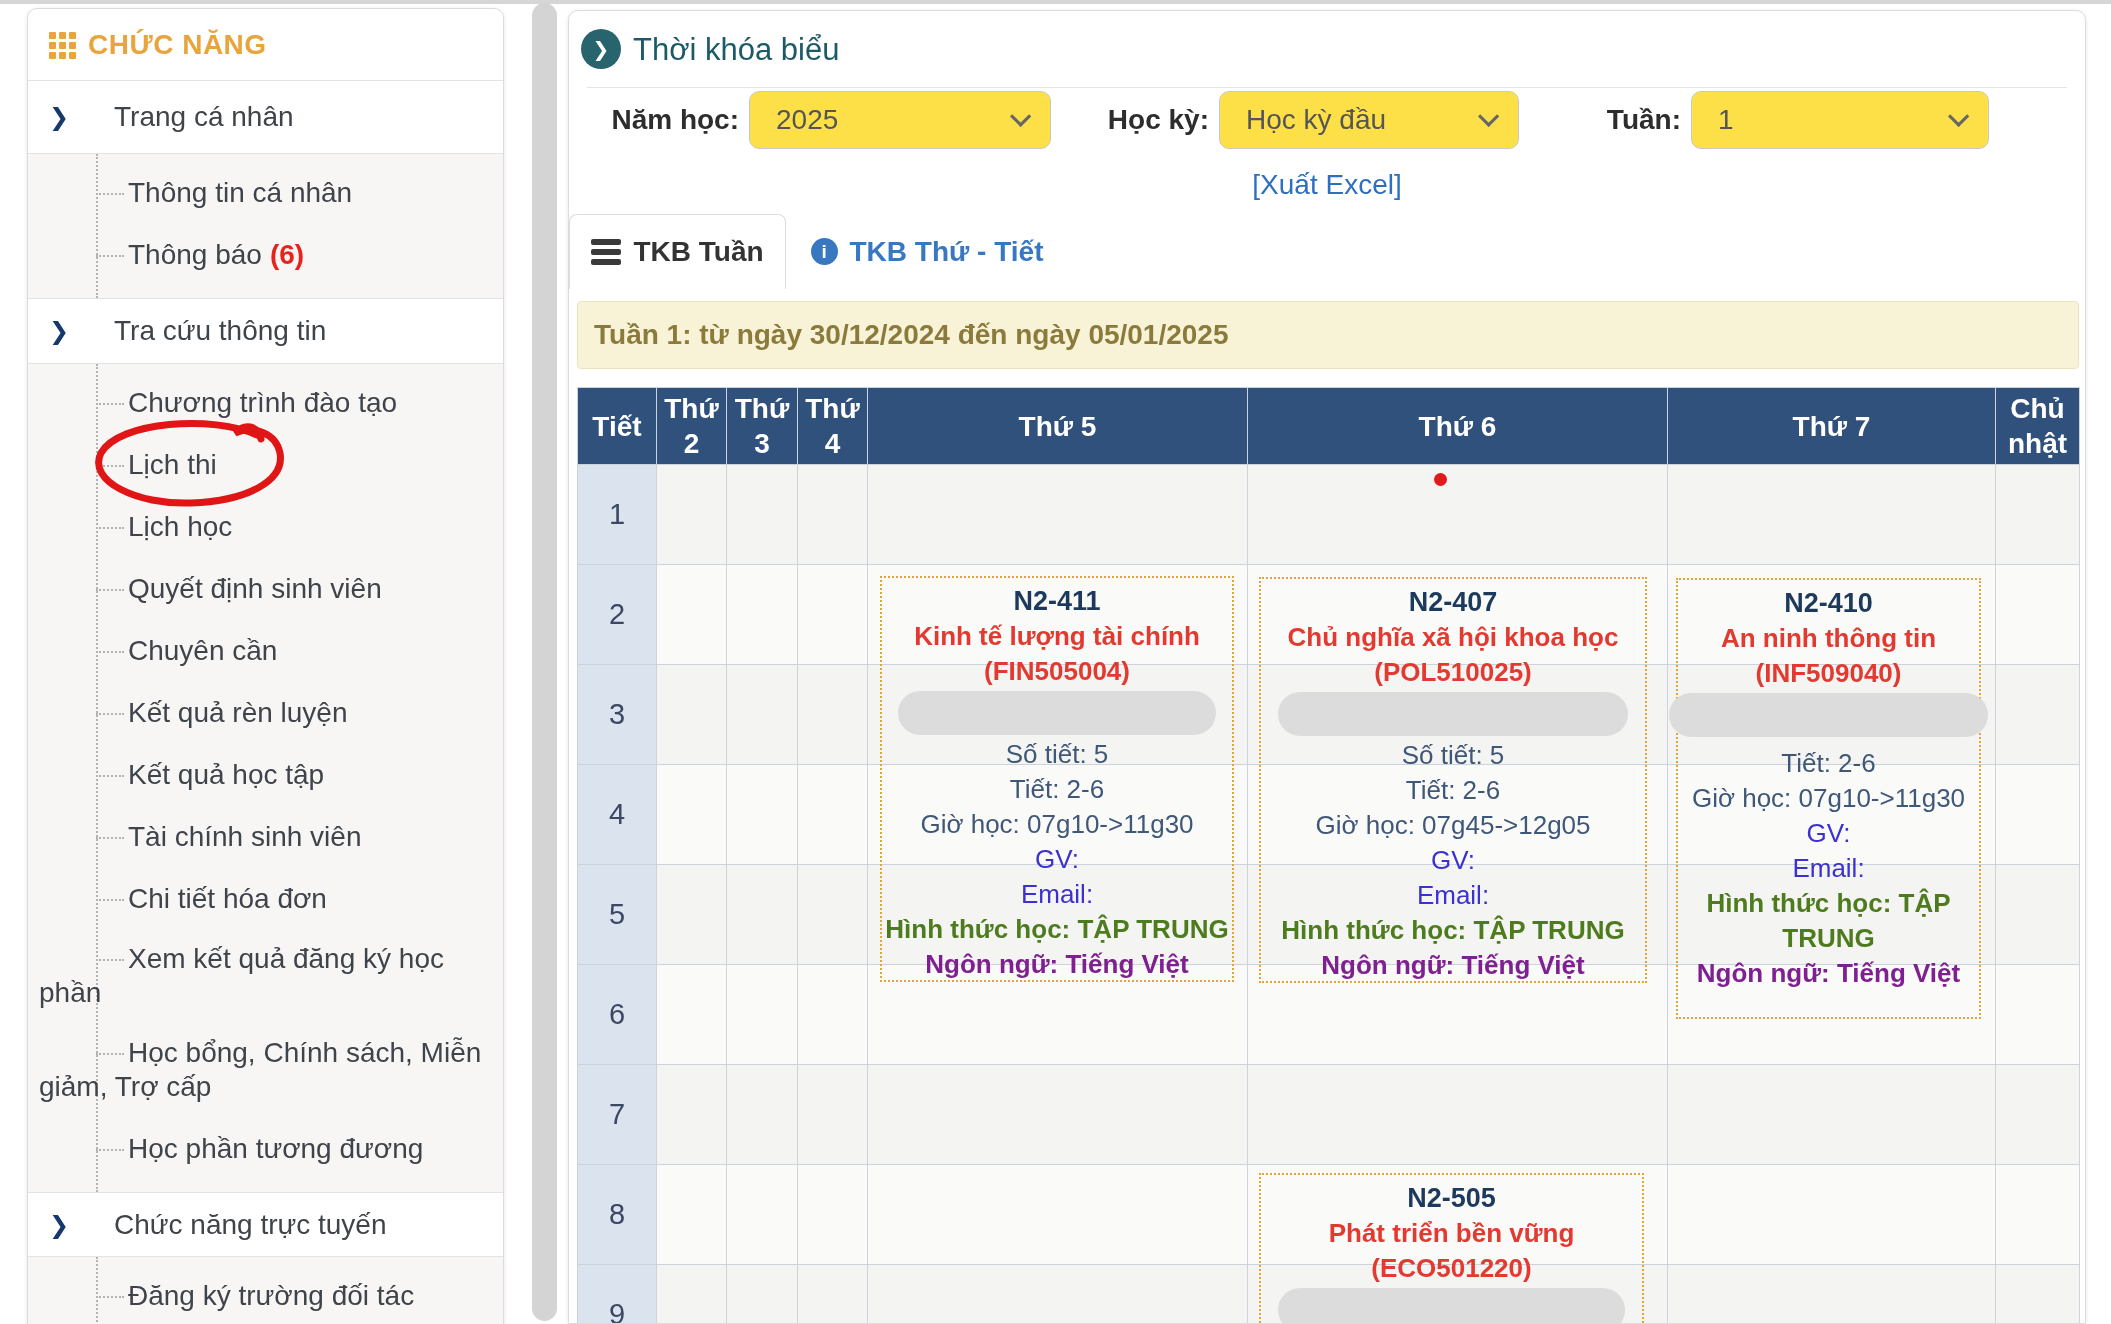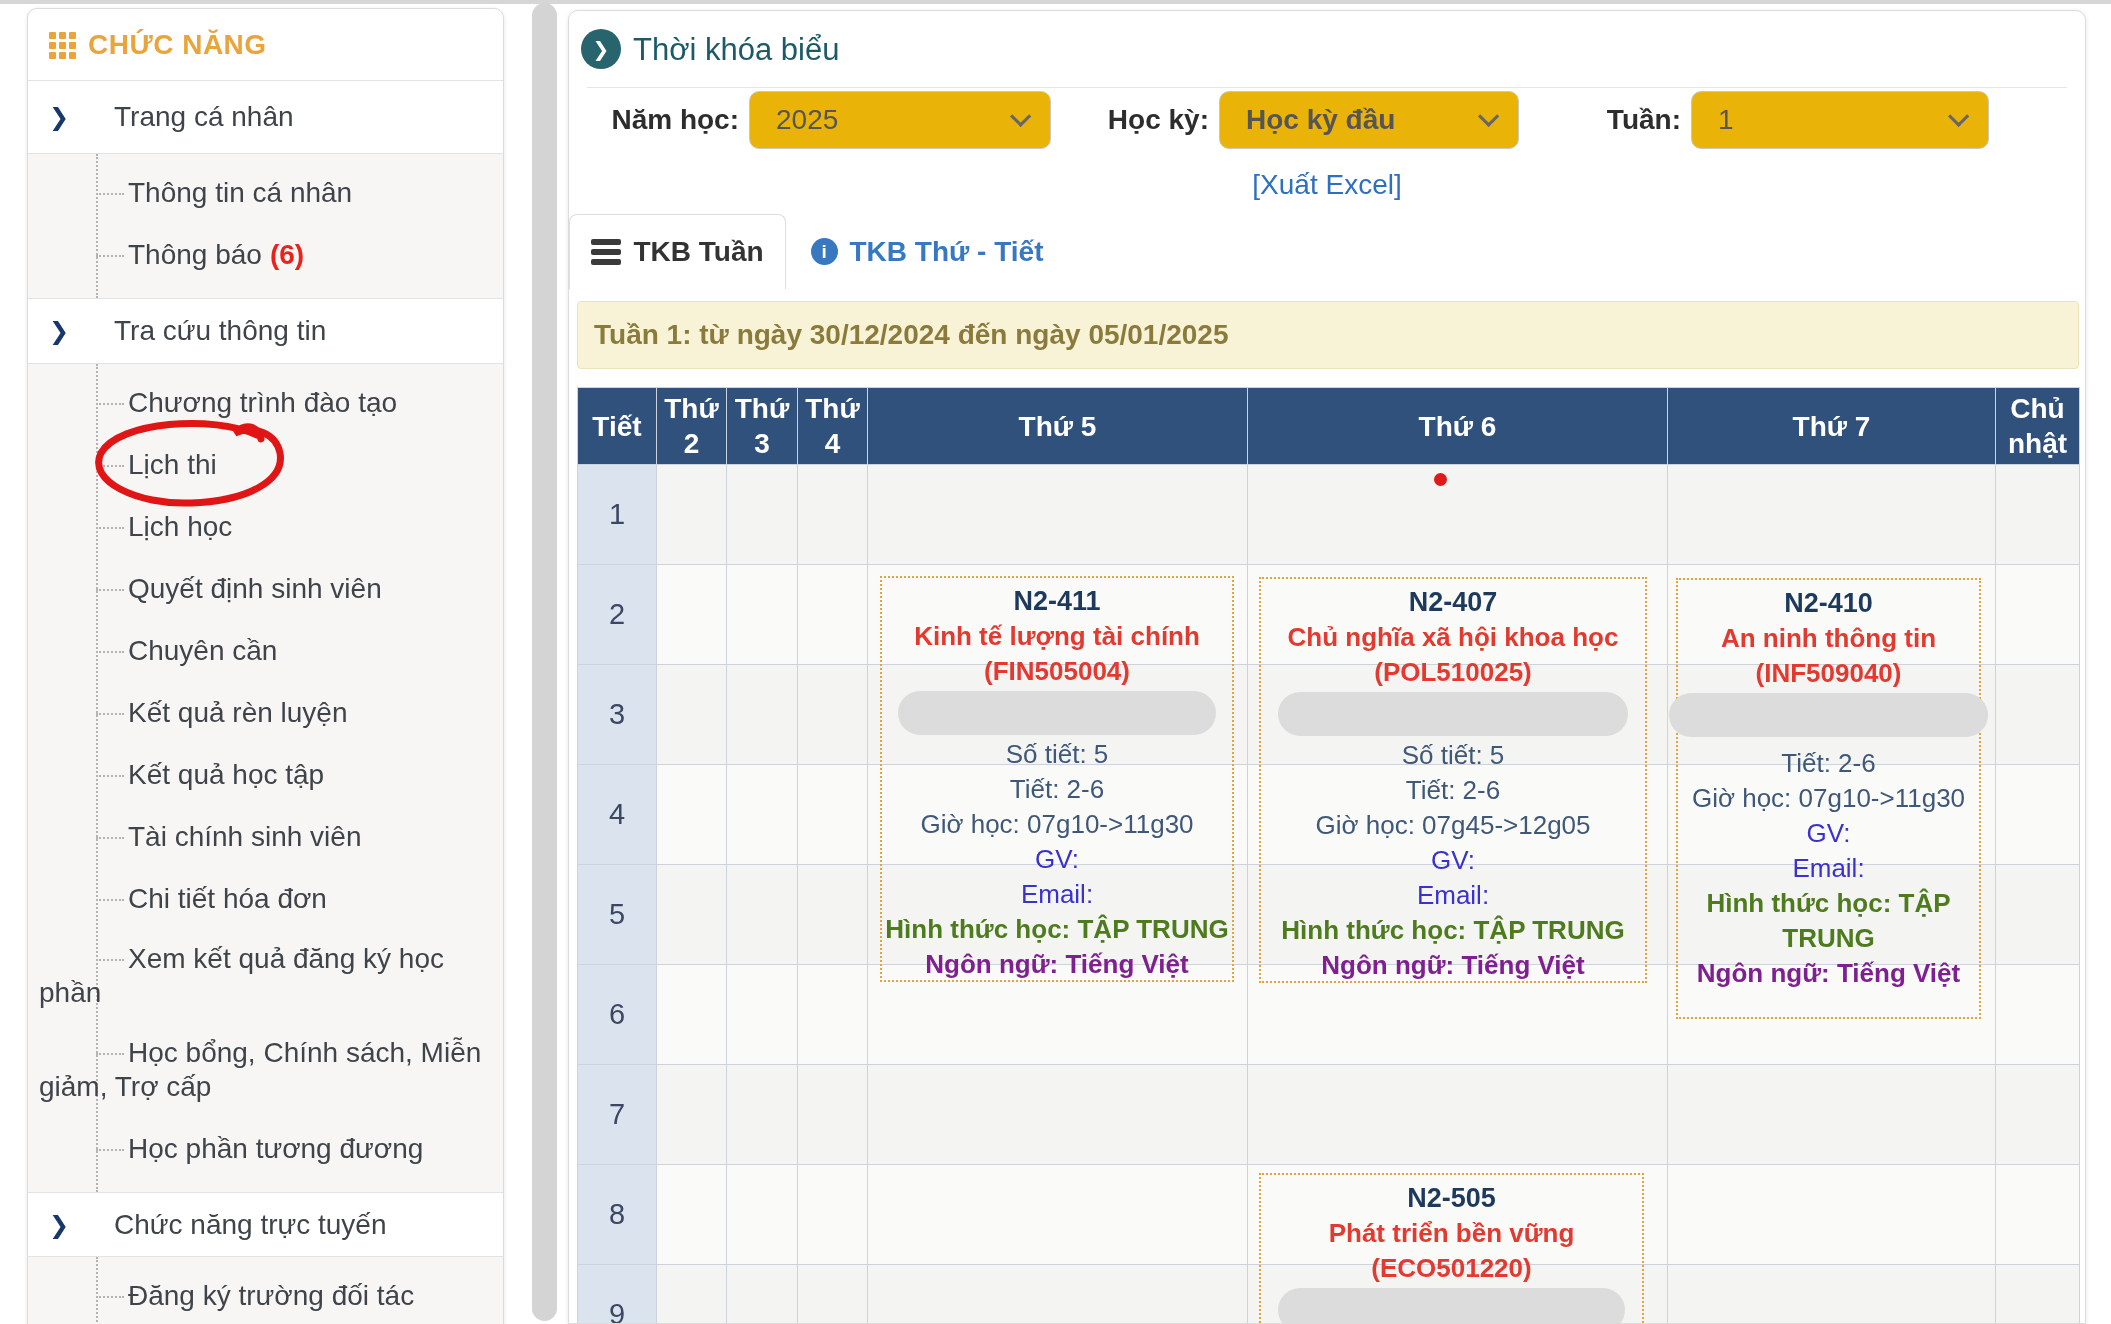--- a/index.html
+++ b/index.html
@@ -46,21 +46,21 @@
           background:#ffffff; border:1px solid #dcdcdc; border-radius:10px 10px 0 0;
           box-shadow:0 1px 4px rgba(0,0,0,.10); overflow:hidden; }
   .m-icon { position:absolute; left:12px; top:18px; width:40px; height:40px; border-radius:50%;
             background:#27646e; color:#ffffff; font-size:20px; font-weight:bold;
             display:flex; align-items:center; justify-content:center; }
   .m-title { position:absolute; left:64px; top:21px; font-size:31px; font-weight:normal; color:#1d5a68; }
   .m-divider { position:absolute; left:18px; right:18px; top:76px; border-top:1px solid #e5e5e5; }
 
   .f-label { position:absolute; top:80px; height:58px; line-height:58px; text-align:right;
              font-size:28px; font-weight:bold; color:#2d2d2d; }
-  .f-select { position:absolute; top:80px; height:58px; background:#eab308; border:1px solid #c9c9c9;
+  .f-select { position:absolute; top:80px; height:58px; background:#fde047; border:1px solid #c9c9c9;
               border-radius:10px; font-size:28px; color:#555555; line-height:56px;
               padding-left:26px; cursor:pointer; }
   .f-select .caret { position:absolute; right:24px; top:19px; width:15px; height:15px;
                      border-right:3px solid #666; border-bottom:3px solid #666;
                      transform:rotate(45deg) translateY(-3px); }
   .export-link { position:absolute; left:0; top:158px; width:100%; text-align:center;
                  font-size:28px; color:#2d6fc0; cursor:pointer; }
 
   .tab { position:absolute; top:203px; height:75px; display:flex; align-items:center;
          justify-content:center; gap:12px; font-size:28px; font-weight:bold; cursor:pointer; }
@@ -188,21 +188,21 @@
     <div class="m-icon">❯</div>
     <div class="m-title">Thời khóa biểu</div>
     <div class="m-divider"></div>
 
     <div class="f-label" style="left:20px; width:150px;">Năm học:</div>
     <div class="f-select" style="left:180px; width:302px;">
       <span>2025</span>
       <span class="caret"></span>
     </div>
     <div class="f-label" style="left:468px; width:172px;">Học kỳ:</div>
-    <div class="f-select" style="left:650px; width:300px;font-weight:bold;">
+    <div class="f-select" style="left:650px; width:300px;">
       <span>Học kỳ đầu</span>
       <span class="caret"></span>
     </div>
     <div class="f-label" style="left:972px; width:140px;">Tuần:</div>
     <div class="f-select" style="left:1122px; width:298px;">
       <span>1</span>
       <span class="caret"></span>
     </div>
 
     <div class="export-link">[Xuất Excel]</div>

